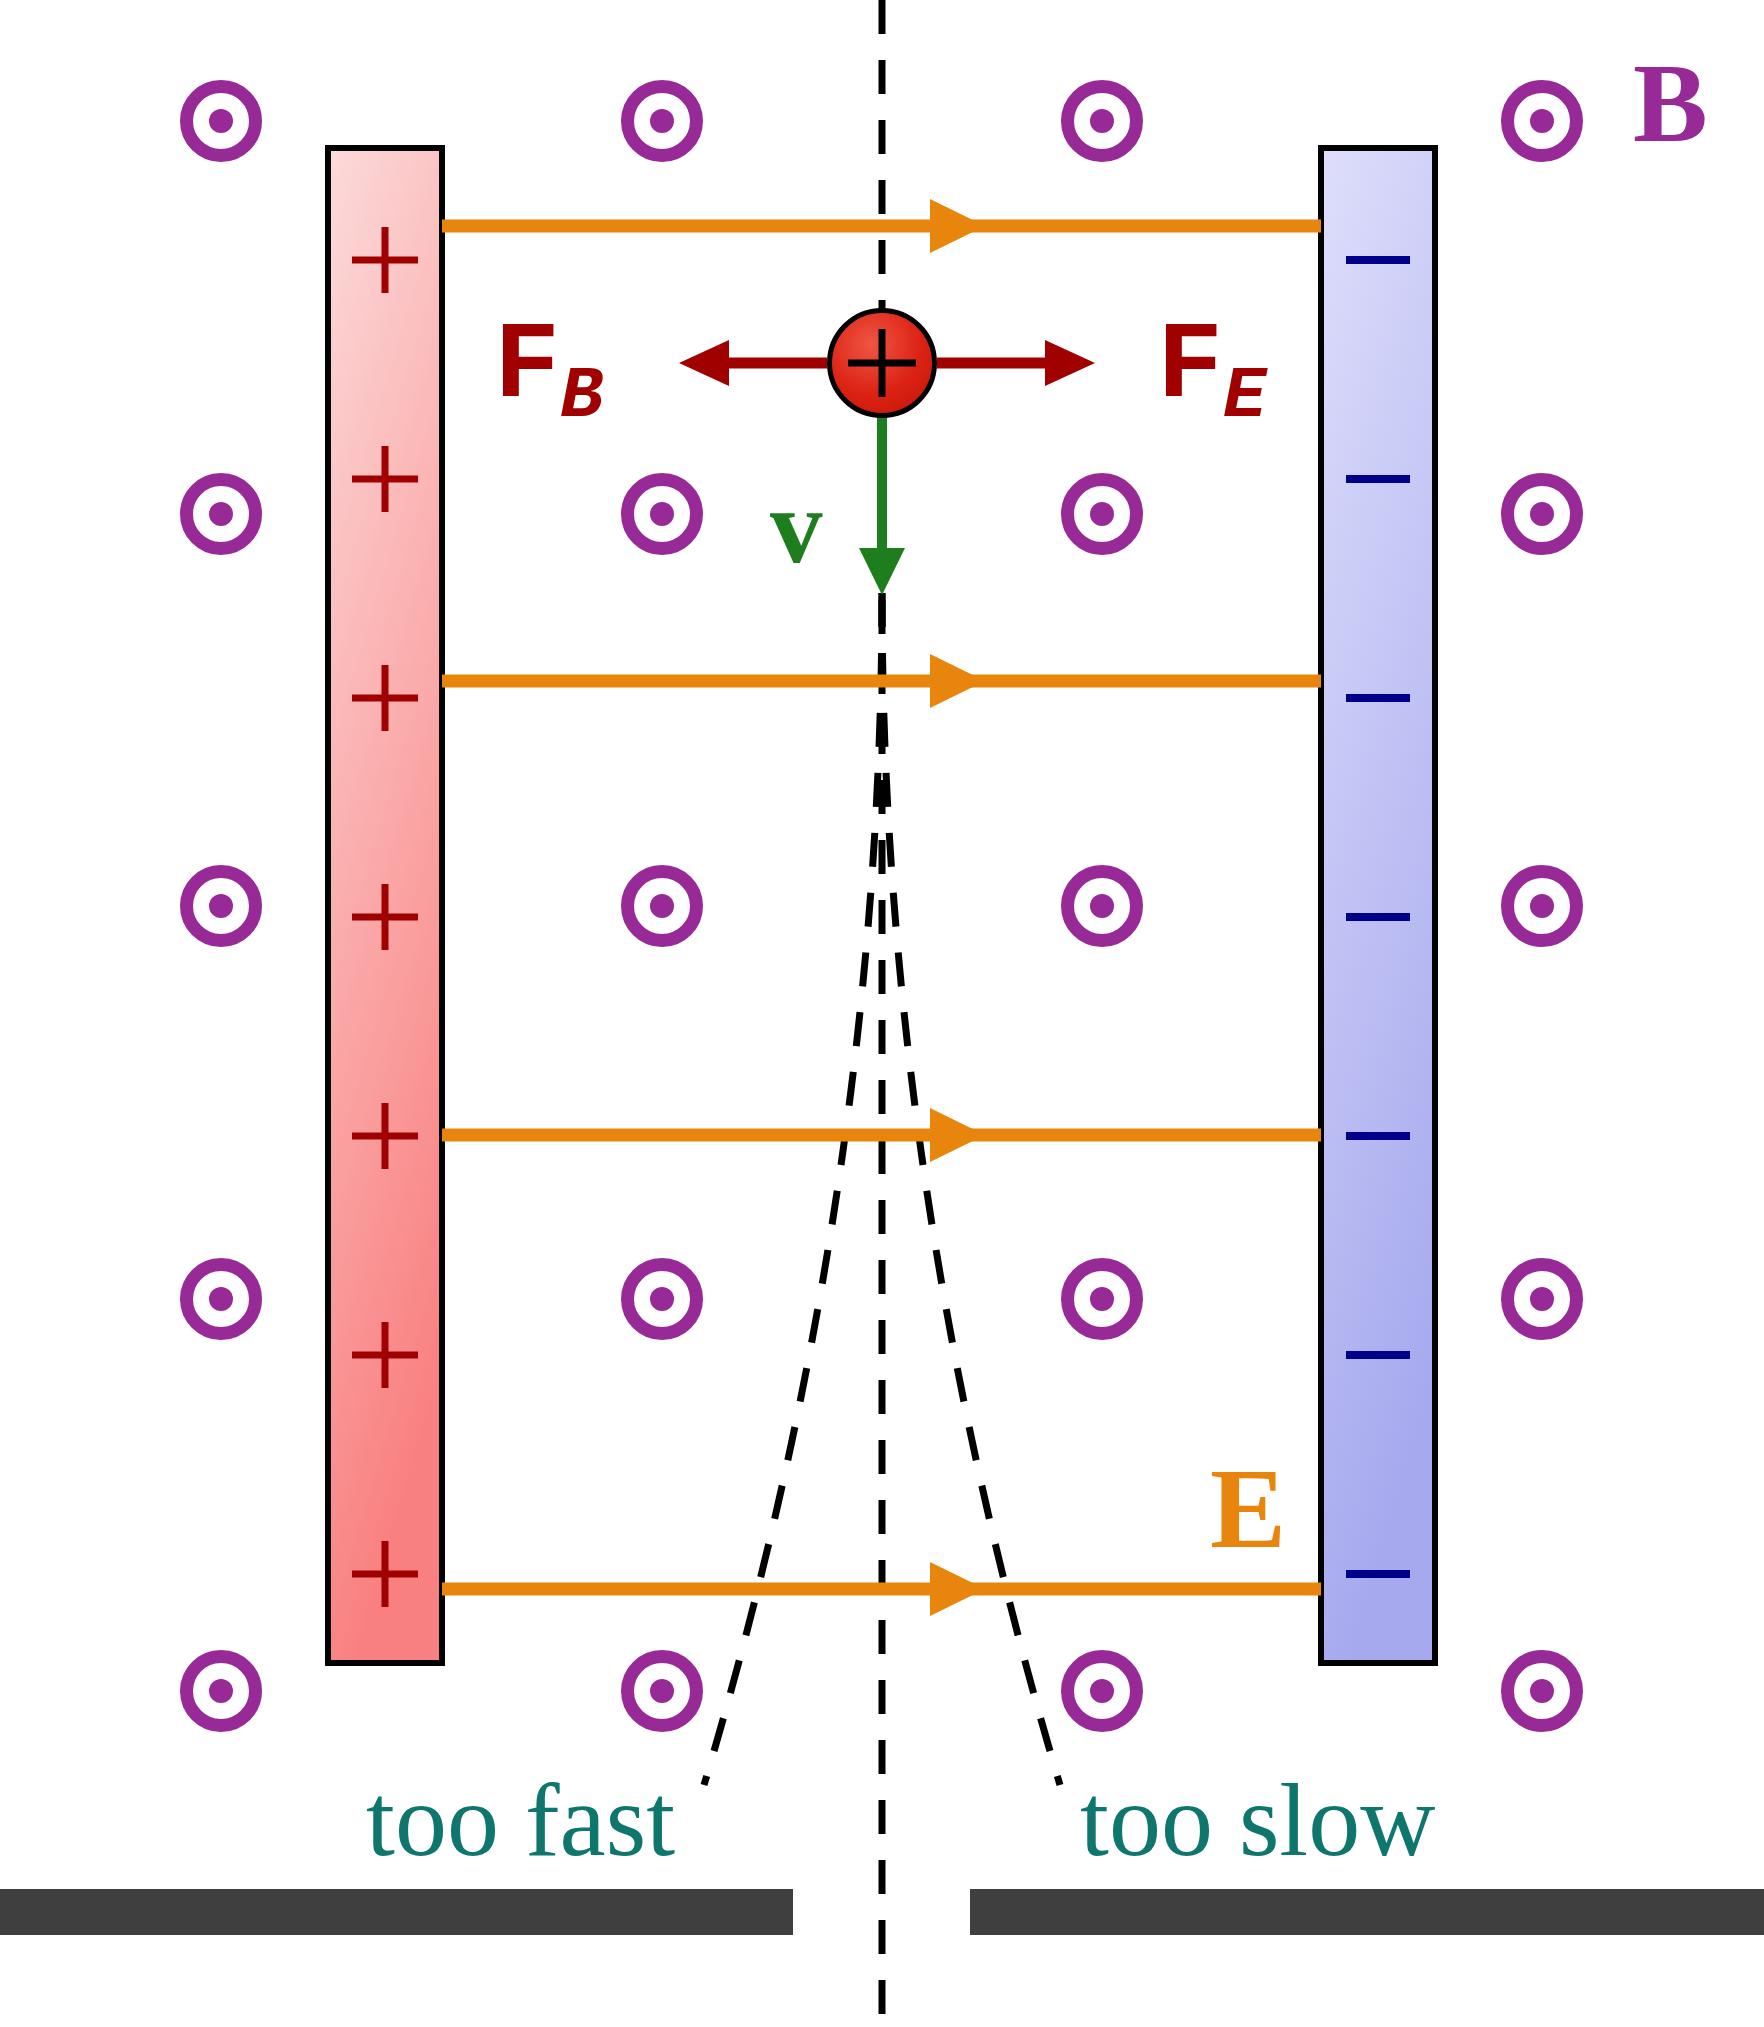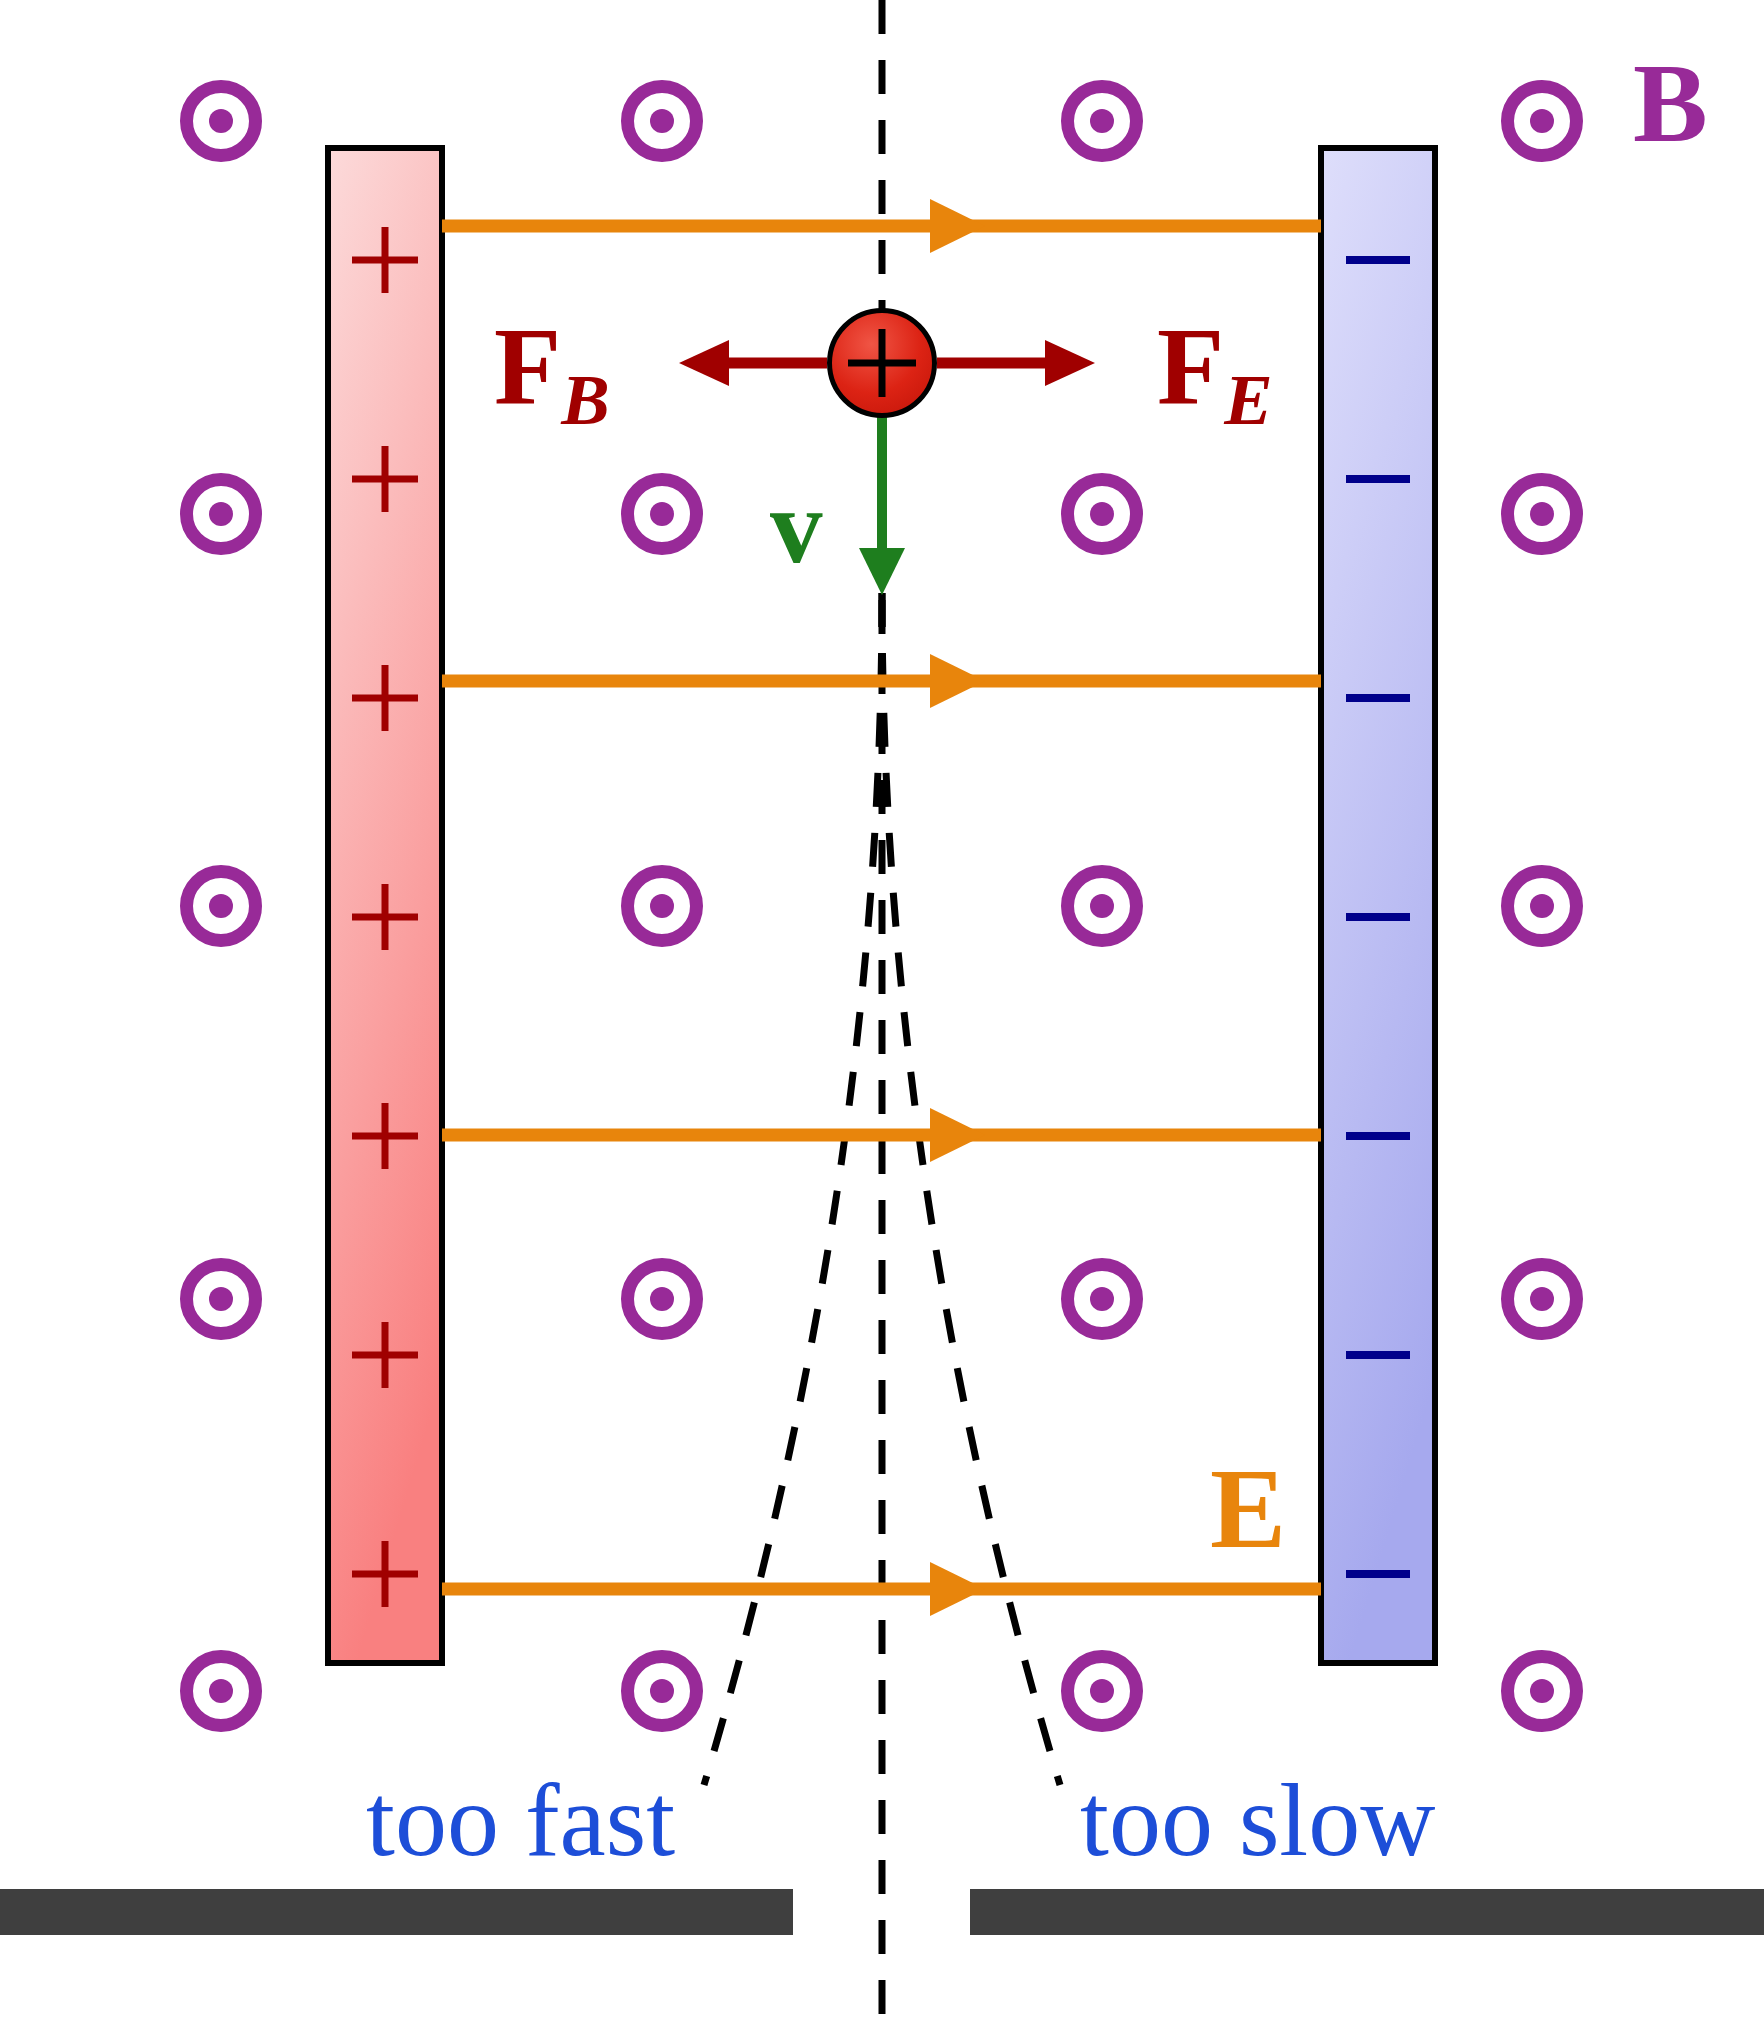--- a/index.html
+++ b/index.html
@@ -2,24 +2,24 @@
 <html style="--field_orange: #E8850C; --magnetic_purple: #982A98; --force_dark_red: #A00000; --velocity_green: #1E7E1E; --negative_navy: #00008B; --positive_plate_pink: #F98585; --negative_plate_blue: #A9ACEF; --particle_red: #D92617; --barrier_gray: #3F3F3F; --trajectory_black: #000000;"><head>
 <meta charset="utf-8">
 <style>
   html,body{margin:0;padding:0;background:#fff;}
   #canvas{position:relative;width:1764px;height:2027px;background:#ffffff;overflow:hidden;
           font-family:"Liberation Serif","DejaVu Serif",serif;}
   #scene{position:absolute;left:0;top:0;}
   .lbl{position:absolute;line-height:1;white-space:nowrap;}
   .lbl-b{font-size:112px;font-weight:bold;color:var(--magnetic_purple);}
   .lbl-e{font-size:114px;font-weight:bold;color:var(--field_orange);}
-  .lbl-force{font-size:110px;font-weight:bold;color:var(--force_dark_red);}
+  .lbl-force{font-size:110px;font-weight:bold;color:var(--force_dark_red);font-family:Liberation Mono, monospace;}
   .lbl-force .sub{font-size:0.66em;font-style:italic;font-weight:bold;vertical-align:-0.28em;}
   .lbl-v{font-size:105px;font-weight:bold;color:var(--velocity_green);}
-  .lbl-traj{font-size:104px;font-weight:normal;color:#1d4ed8;}
+  .lbl-traj{font-size:104px;font-weight:normal;color:#0f766e;}
   
   .plate-border{stroke:#000;stroke-width:6;}
   .eshaft{stroke:var(--field_orange);stroke-width:13;fill:none;}
   .ehead{fill:var(--field_orange);stroke:none;}
   .bring{fill:none;stroke:var(--magnetic_purple);stroke-width:13;}
   .bcore{fill:var(--magnetic_purple);stroke:none;}
   .plusline{stroke:var(--force_dark_red);stroke-width:7;fill:none;}
   .minusline{stroke:var(--negative_navy);stroke-width:8;fill:none;}
   .dashline{stroke:#000;stroke-width:7;fill:none;stroke-dasharray:34 26;}
   .fshaft{stroke:var(--force_dark_red);stroke-width:11;fill:none;}

